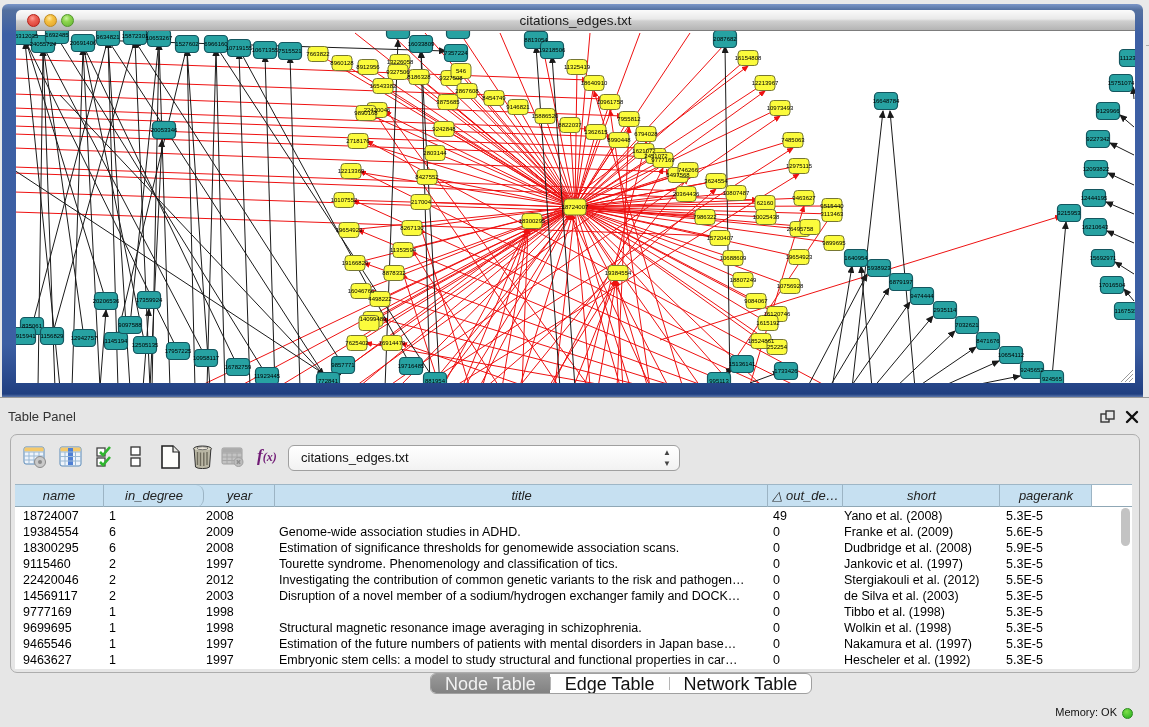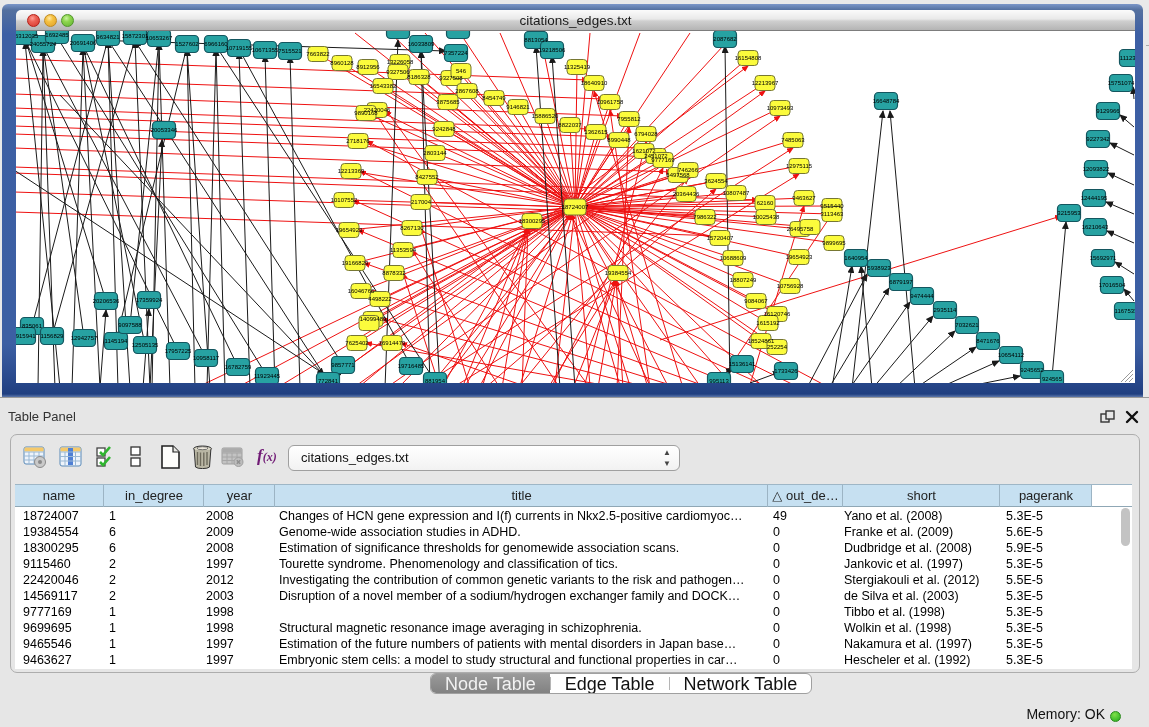--- a/index.html
+++ b/index.html
@@ -35,21 +35,21 @@
 .ic { position:absolute; top:2px; }
 #combo { position:absolute; left:269px; top:2px; width:392px; height:26px;
   background:linear-gradient(180deg,#ffffff,#f2f2f2); border:1px solid #9f9f9f; border-radius:6px;
   font-size:13px; color:#111; line-height:24px; padding-left:12px; }
 #combo .arr { position:absolute; right:8px; top:1px; font-size:8px; color:#444; line-height:11px; text-align:center; }
 
 
 #table { position:absolute; left:4px; top:49px; width:1117px; height:185px; background:#fff; }
 #thead { position:absolute; left:0; top:0; width:1117px; height:23px;
   background:linear-gradient(90deg,#c6e0f1 0,#c6e0f1 1077px,#ffffff 1077px);
-  border-top:1px solid #9eb6c6; border-bottom:1px solid #8fa7b5; }
+  border-top:1px solid #9eb6c6; border-bottom:1px solid #8fa7b5;font-style:italic; }
 #thead .h { position:absolute; top:0; height:22px; border-right:1px solid #9cb4c4;
   font-size:13px; color:#222; text-align:center; line-height:22px; }
 .tr { position:absolute; left:0; width:1117px; height:16px; font-size:12.5px; color:#000; }
 .c { position:absolute; top:0; height:16px; line-height:16px; white-space:nowrap; overflow:hidden; }
 .c1 { left:8px;   width:88px; }
 .c2 { left:94px;  width:95px; }
 .c3 { left:191px; width:70px; }
 .c4 { left:264px; width:488px; }
 .c5 { left:758px; width:70px; }
 .c6 { left:829px; width:153px; text-align:left; padding-right:6px; }
@@ -60,21 +60,21 @@
 
 
 #tabs { position:absolute; left:430px; top:275px; height:21px; display:flex;
   border:1px solid #a0a0a0; border-radius:6px; overflow:hidden; background:#fff;
   font-size:18px; }
 #tabs .tab { height:21px; line-height:20px; padding:0 14px; color:#111; }
 #tabs .sel { background:linear-gradient(180deg,#9a9a9a,#7f7f7f); color:#f2f2f2; }
 #tabs .sep { width:1px; background:#b5b5b5; margin:3px 0; }
 
 
-#status { position:absolute; right:28px; top:308px; font-size:14px; color:#111; }
+#status { position:absolute; right:16px; top:308px; font-size:11px; color:#111; }
 #status .dot { display:inline-block; width:11px; height:11px; border-radius:50%;
   background:radial-gradient(circle at 40% 30%, #7fe04a 0, #3cbb2a 70%, #2e9e1f 100%);
   border:1px solid #2a8a1c; vertical-align:-3px; margin-left:5px; }
 
 #redge { position:absolute; left:1143px; top:0; width:6px; height:397px; background:#e9e9e9; }
 #redgeline { position:absolute; left:1146px; top:45px; width:3px; height:1px; background:#aaa; }
 #rscroll { position:absolute; left:1144px; top:698px; width:4px; height:29px; background:#8f8f8f; }
 </style></head>
 <body>
 <div id="stage">
@@ -657,32 +657,31 @@
             <path d="M15.8 15.3 l3.4 3.4 M19.2 15.3 l-3.4 3.4" stroke="#8f8f8f" stroke-width="1.5"></path>
           </svg>
         <div class="ic" style="left:238px; top:3px; font-family:'Liberation Serif',serif; font-style:italic; font-weight:bold; font-size:17px; color:#701a75;">f<span style="font-size:12px;">(x)</span></div>
         <div id="combo">citations_edges.txt
           <div class="arr">▲<br>▼</div>
         </div>
       </div>
       <div id="table">
         <div id="thead">
           <div class="h" style="left:0;width:89px;">name</div>
-          <div class="h" style="left:90px;width:99px;">in_degree</div>
+          <div class="h" style="left:90px;width:99px;border-radius:8px;">in_degree</div>
           <div class="h" style="left:190px;width:70px;">year</div>
           <div class="h" style="left:261px;width:492px;">title</div>
           <div class="h" style="left:754px;width:74px;">△ out_de…</div>
           <div class="h" style="left:829px;width:156px;">short</div>
           <div class="h" style="left:986px;width:91px;border-right:1px solid #9cb4c4;">pagerank</div>
         </div>
         <div class="tr" style="top: 24px;">
             <div class="c c1">18724007</div>
             <div class="c c2">1</div>
             <div class="c c3">2008</div>
-            <div class="c c4">Changes of HCN gene expression and I(f) currents in Nkx2.5-positive cardiomyoc…</div>
             <div class="c c5">49</div>
             <div class="c c6">Yano et al. (2008)</div>
             <div class="c c7">5.3E-5</div>
           </div>
 <div class="tr" style="top: 40px;">
             <div class="c c1">19384554</div>
             <div class="c c2">6</div>
             <div class="c c3">2009</div>
             <div class="c c4">Genome-wide association studies in ADHD.</div>
             <div class="c c5">0</div>

